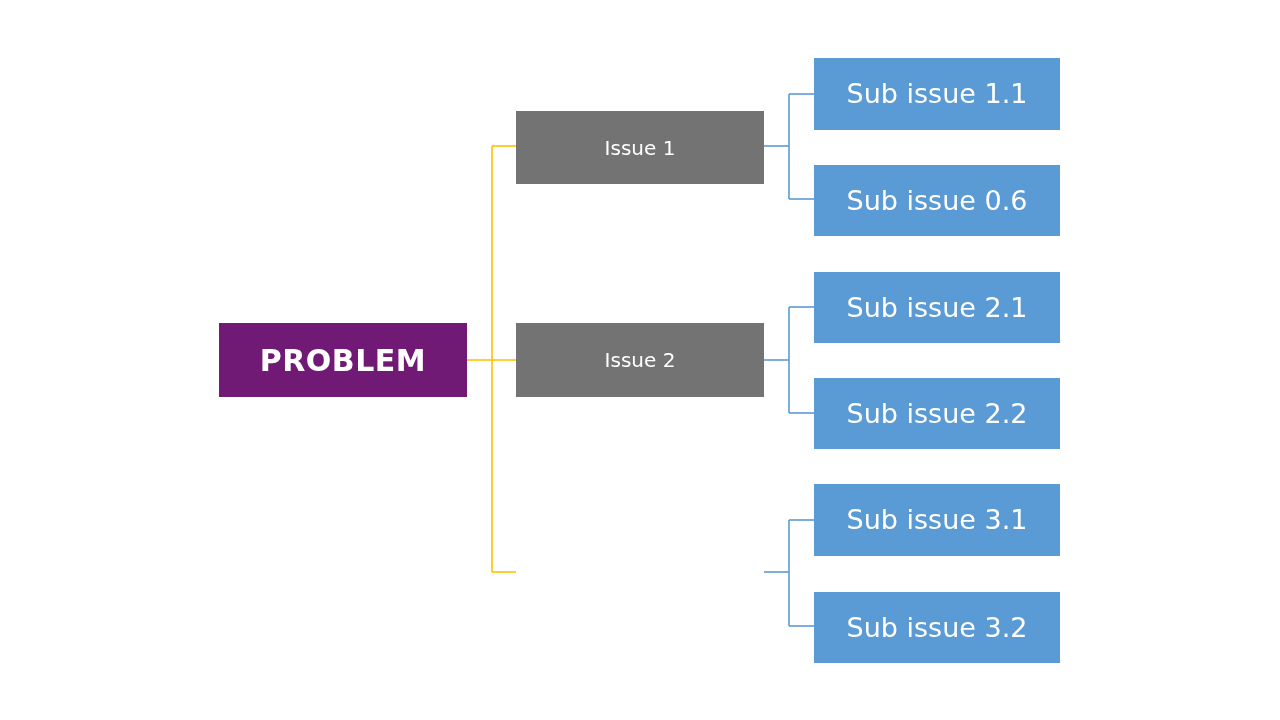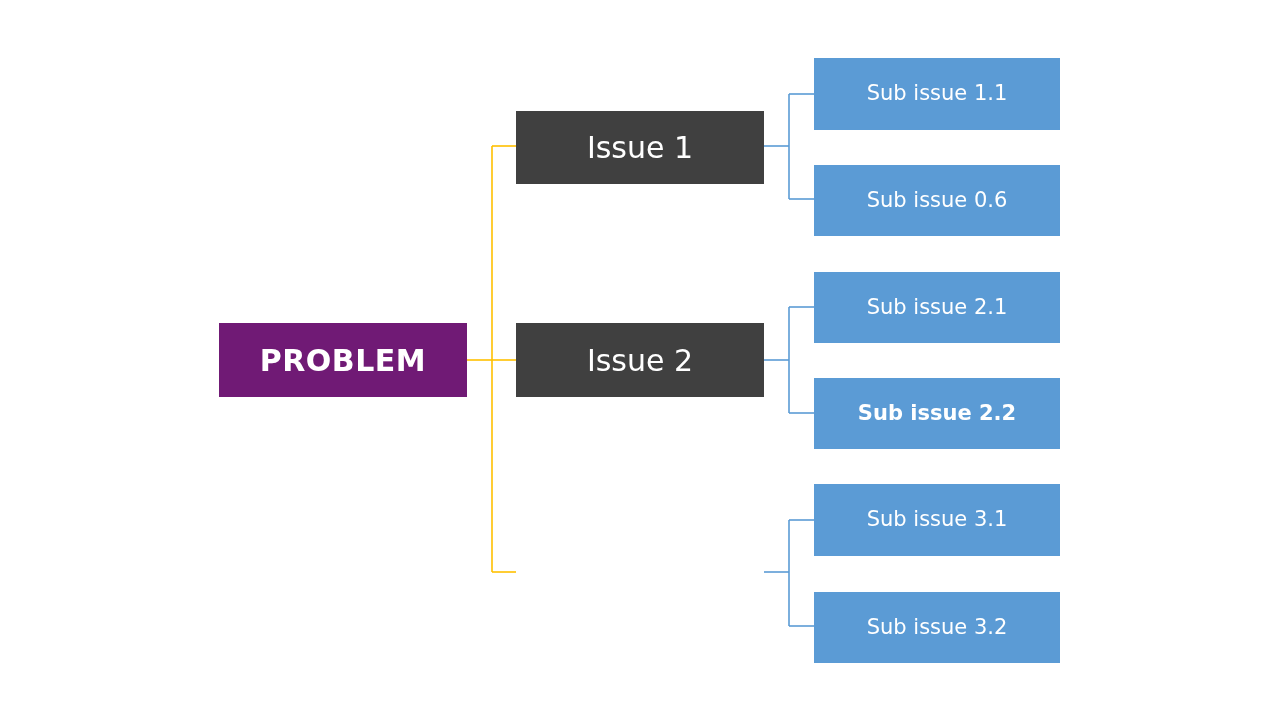--- a/index.html
+++ b/index.html
@@ -38,28 +38,28 @@
     line-height: 1.1;
     white-space: nowrap;
   }
   .node-root {
     background: #701a75;
     font-weight: bold;
     font-size: 30px;
     letter-spacing: 0.5px;
   }
   .node-branch {
-    background: #404040;
+    background: #737373;
     font-weight: normal;
-    font-size: 30px;
+    font-size: 20px;
   }
   .node-leaf {
     background: #5B9BD5;
     font-weight: normal;
-    font-size: 21px;
+    font-size: 27px;
   }
   .node-label {
     display: block;
   }
 </style>
 </head>
 <body>
 
 <div id="canvas">
 
@@ -113,21 +113,21 @@
   </div>
 
   <div class="node node-leaf" style="left:814px; top:165px; width:246px; height:71px;">
     <span class="node-label">Sub issue 0.6</span>
   </div>
 
   <div class="node node-leaf" style="left:814px; top:272px; width:246px; height:71px;">
     <span class="node-label">Sub issue 2.1</span>
   </div>
 
-  <div class="node node-leaf" style="left:814px; top:378px; width:246px; height:71px;font-weight:bold;">
+  <div class="node node-leaf" style="left:814px; top:378px; width:246px; height:71px;">
     <span class="node-label">Sub issue 2.2</span>
   </div>
 
   <div class="node node-leaf" style="left:814px; top:484px; width:246px; height:72px;">
     <span class="node-label">Sub issue 3.1</span>
   </div>
 
   <div class="node node-leaf" style="left:814px; top:592px; width:246px; height:71px;">
     <span class="node-label">Sub issue 3.2</span>
   </div>

